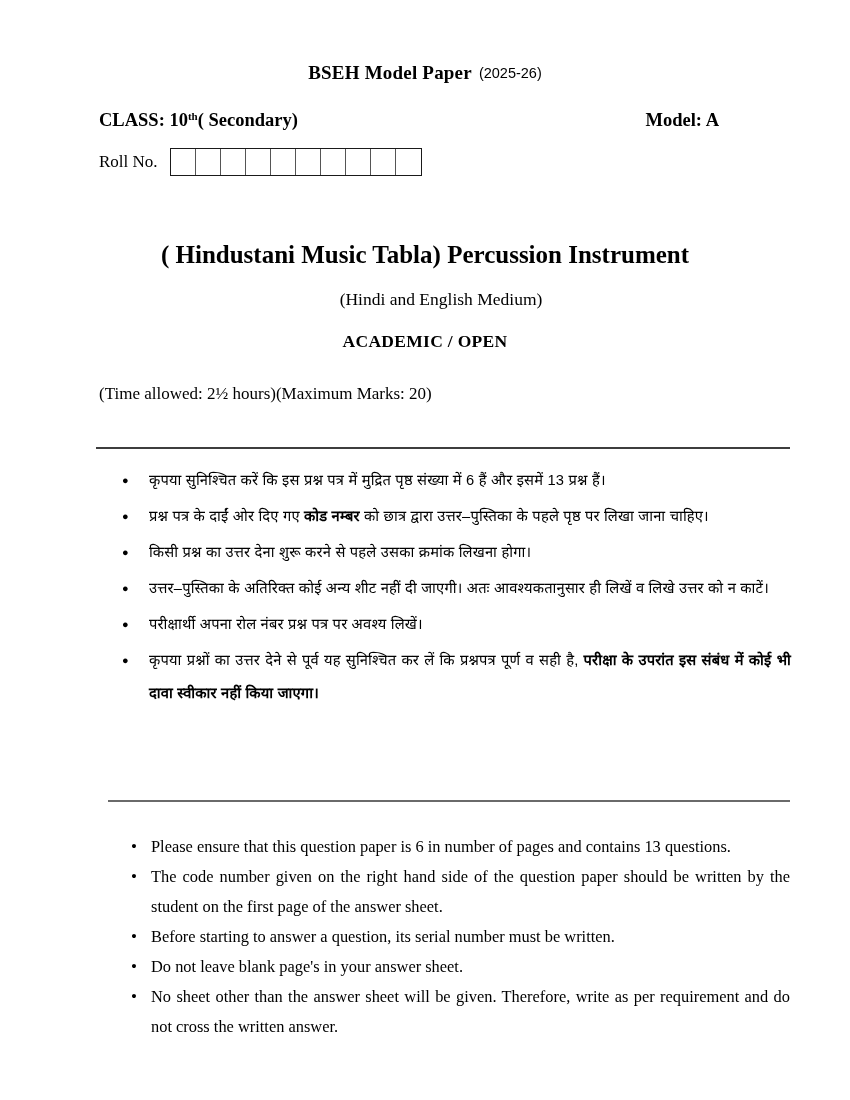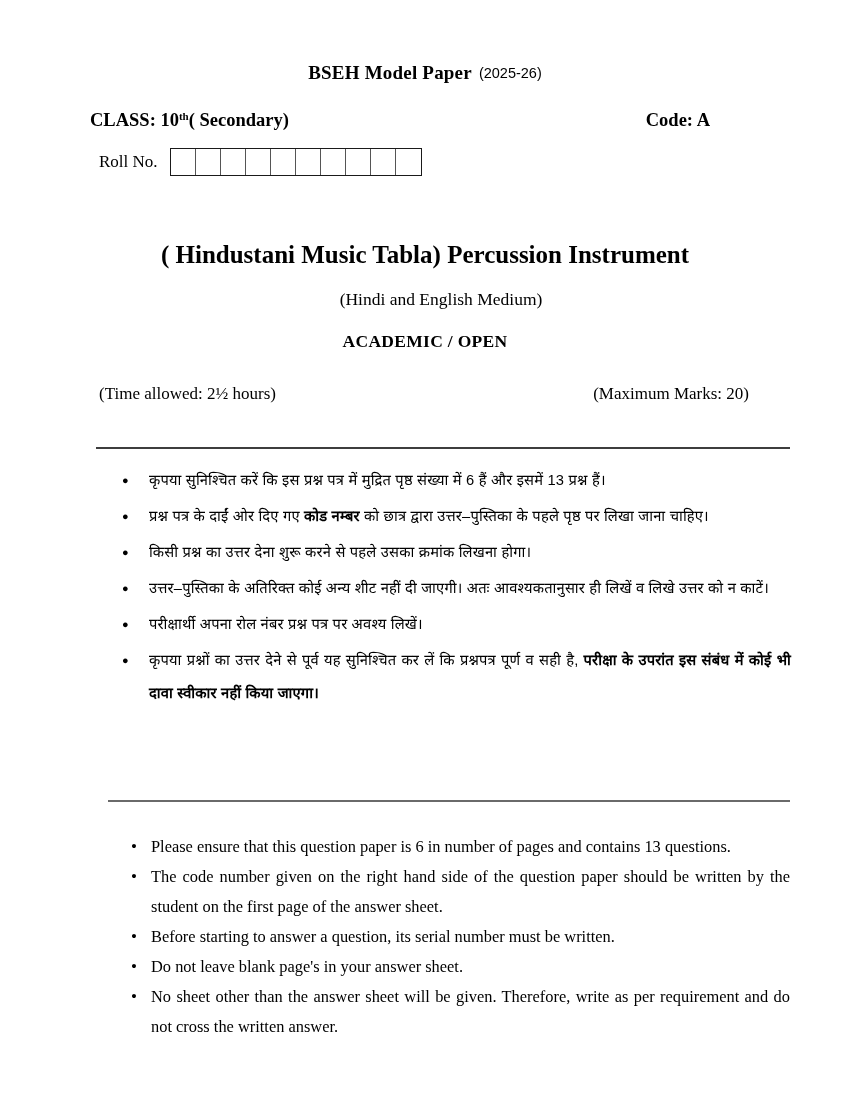--- a/index.html
+++ b/index.html
@@ -37,21 +37,21 @@
   .hdr-year {
     font-family: "Liberation Sans", sans-serif;
     font-size: 14.5px;
     font-weight: normal;
     margin-left: 7px;
     vertical-align: 1px;
   }
 
   .class-row {
     position: absolute;
-    top: 110px; left: 90px;
+    top: 110px; left: 99px;
     width: 620px;
     display: flex;
     justify-content: space-between;
     align-items: baseline;
   }
   .class-label {
     font-weight: bold;
     font-size: 18.5px;
   }
   .class-label sup {
@@ -116,21 +116,20 @@
     margin-top: 21px;
     letter-spacing: 0.3px;
   }
 
   
   .time-marks-row {
     position: absolute;
     top: 384px; left: 99px;
     width: 650px;
     display: flex;
-    justify-content: space-between;
     font-size: 17px;
   }
 
   
   .rule-top {
     position: absolute;
     top: 447px; left: 96px;
     width: 694px;
     height: 0;
     border-top: 2.2px solid #3d3d3d;
@@ -201,21 +200,21 @@
 <body>
 
 <div class="page">
 
   <div class="hdr-title-row">
     <span class="hdr-title">BSEH Model Paper</span><span class="hdr-year">(2025-26)</span>
   </div>
 
   <div class="class-row">
     <div class="class-label"><span>CLASS: 10</span><sup>th</sup><span>( Secondary)</span></div>
-    <div class="code-label">Code: A</div>
+    <div class="code-label">Model: A</div>
   </div>
 
   <div class="rollno-row">
     <div class="rollno-label">Roll No.</div>
     <div class="rollno-boxes" id="rollno-boxes">
         <div class="rollno-cell"></div>
         <div class="rollno-cell"></div>
         <div class="rollno-cell"></div>
         <div class="rollno-cell"></div>
         <div class="rollno-cell"></div>

